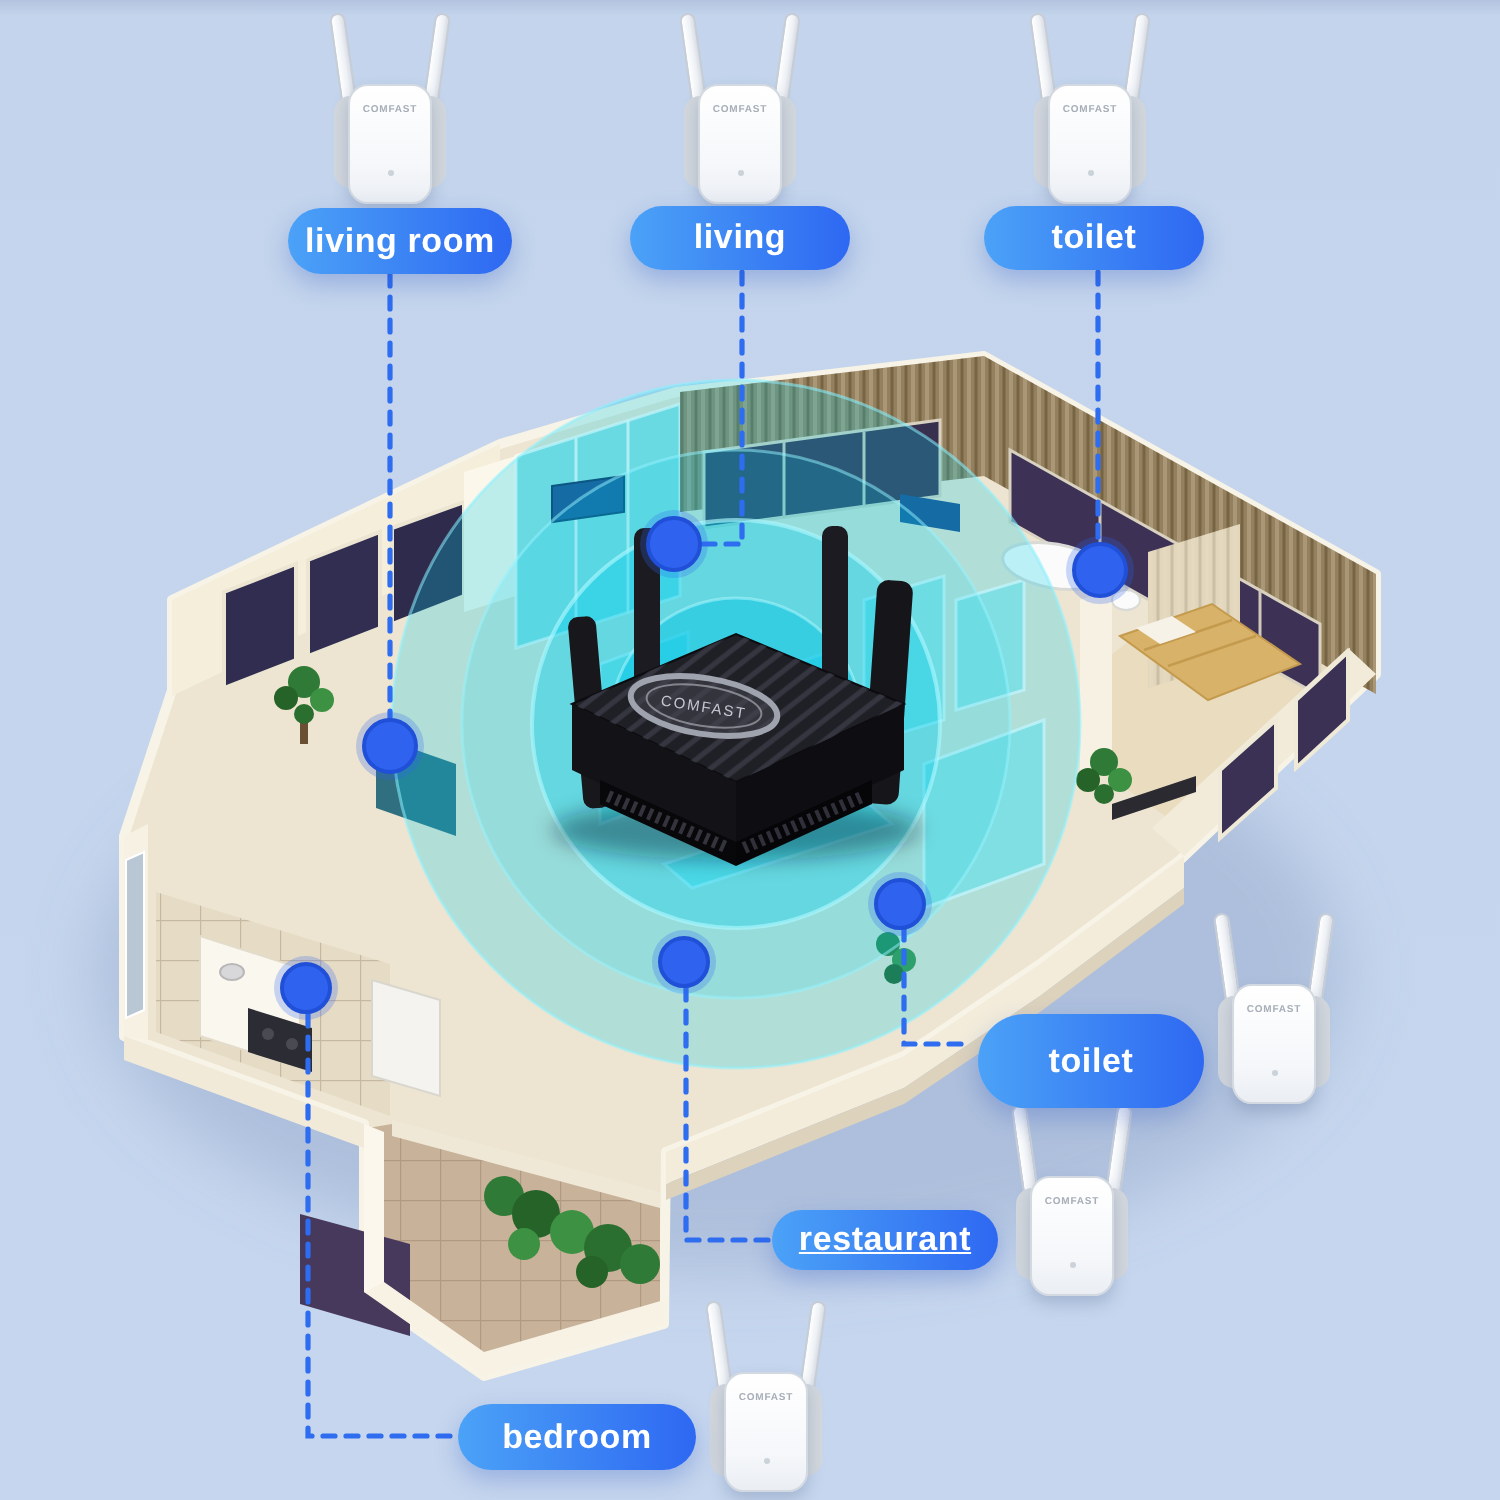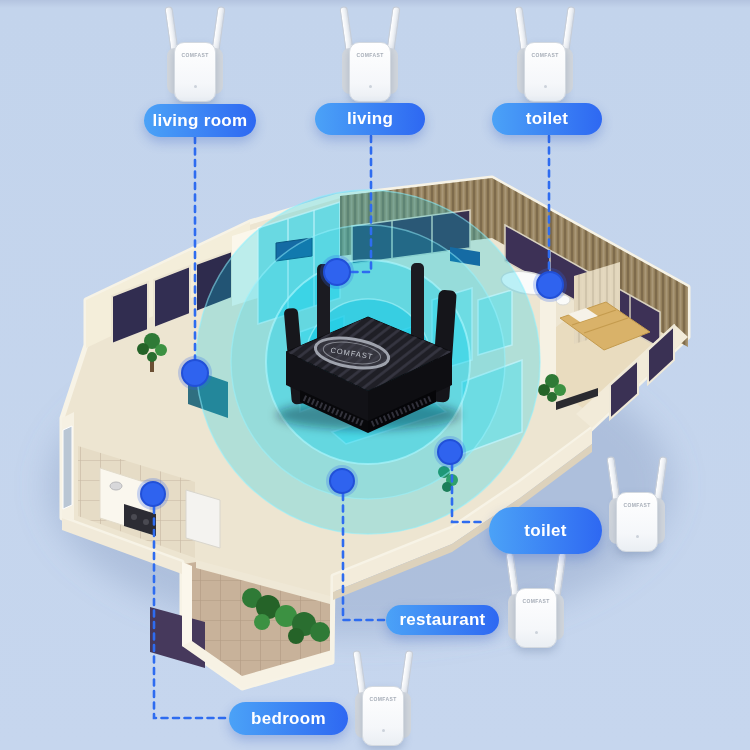--- a/index.html
+++ b/index.html
@@ -287,16 +287,16 @@
   <div class="ext-body">
     <div class="ext-logo">COMFAST</div>
     <div class="ext-led"></div>
   </div>
 </div>
 
 <div class="pill" style="left:144px;top:104px;width:112px;height:33px;">living room</div>
 <div class="pill" style="left:315px;top:103px;width:110px;height:32px;">living</div>
 <div class="pill" style="left:492px;top:103px;width:110px;height:32px;">toilet</div>
 <div class="pill" style="left:489px;top:507px;width:113px;height:47px;">toilet</div>
-<div class="pill" style="left:386px;top:605px;width:113px;height:30px;">restaurant</div>
+<div class="pill" style="left:386px;top:605px;width:113px;height:30px;text-decoration:underline;">restaurant</div>
 <div class="pill" style="left:229px;top:702px;width:119px;height:33px;">bedroom</div>
 
 </div>
 
 </body></html>

